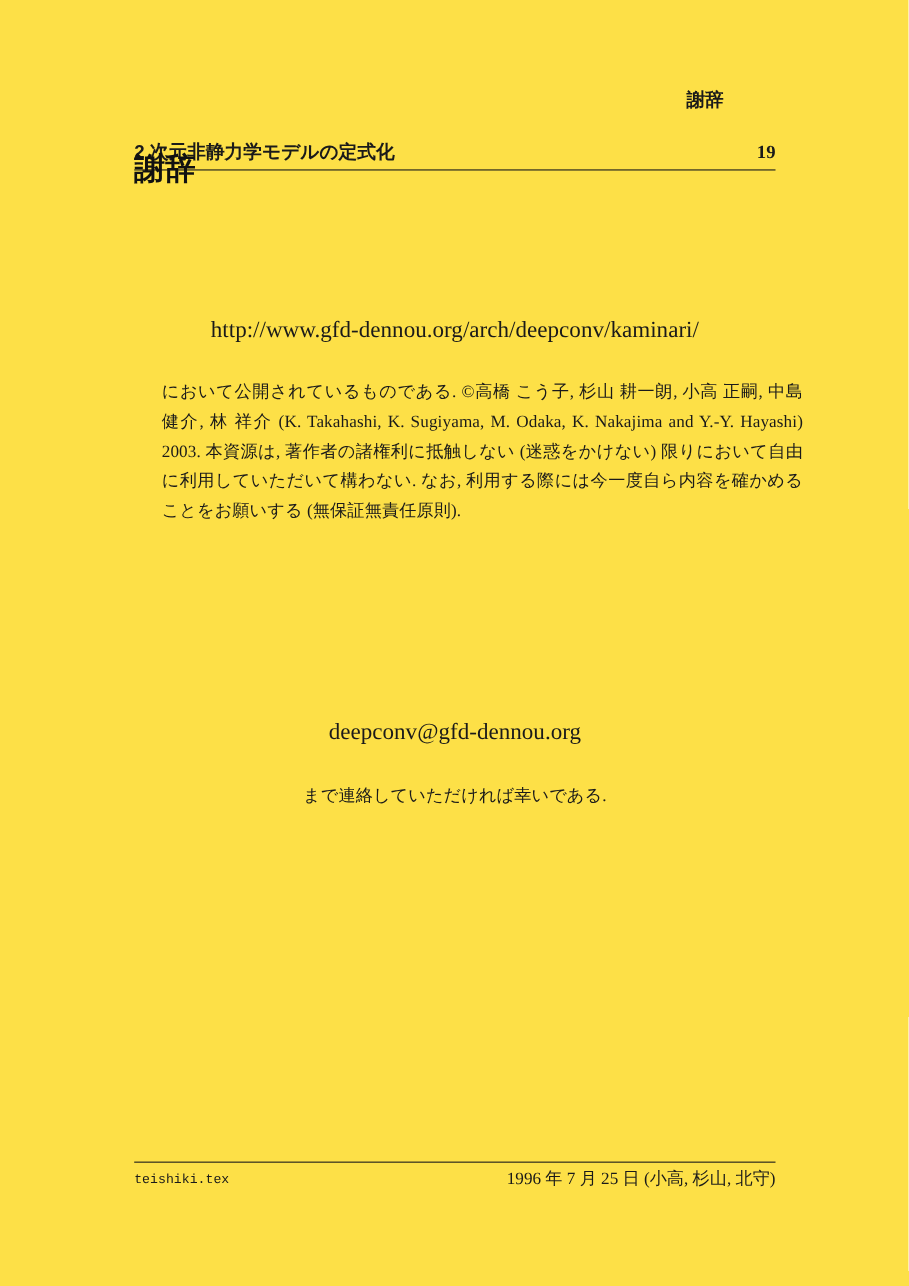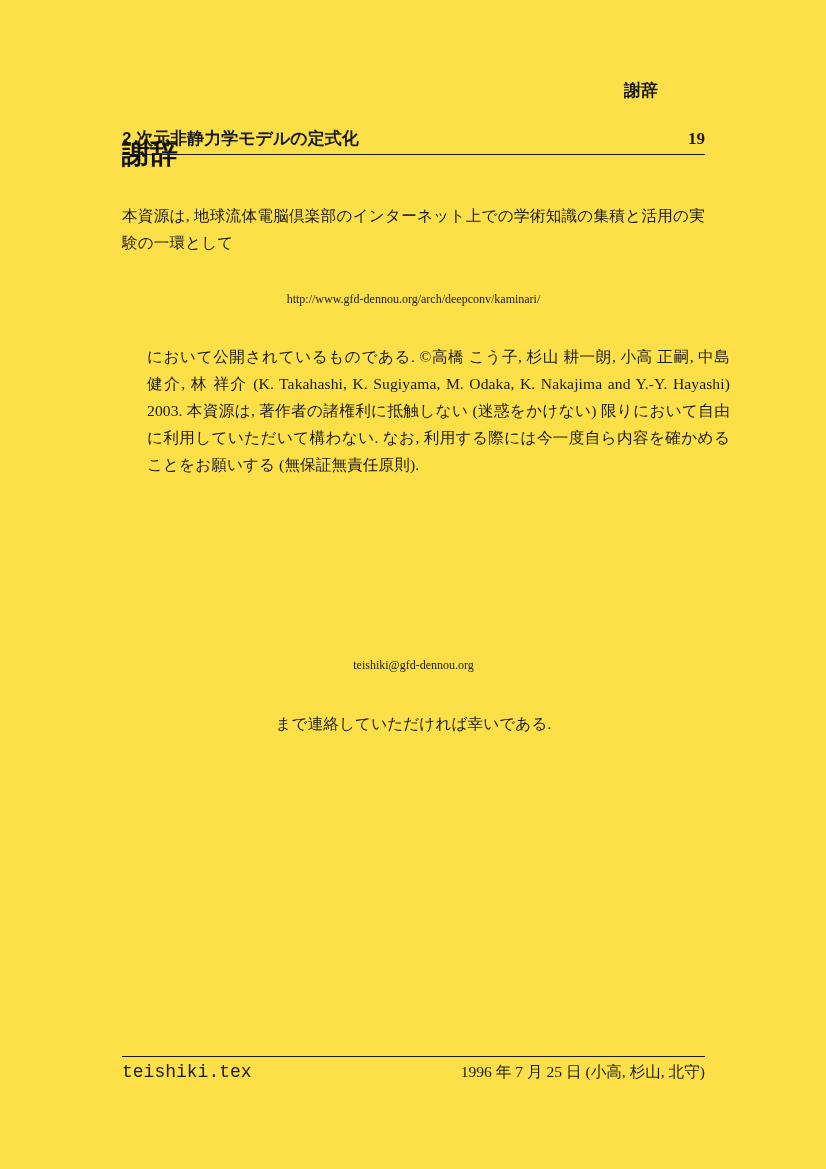--- a/index.html
+++ b/index.html
@@ -71,21 +71,21 @@
   .para-2 { top: 343px; margin-left: 25px; }
   .para-3 { top: 483px; }
   .para-4 { top: 710px; text-align: center; }
 
   
   .display-line {
     position: absolute;
     left: 122px;
     width: 583px;
     text-align: center;
-    font-size: 12px;
+    font-size: 21px;
     line-height: 20px;
     margin: 0;
   }
   .url-line   { top: 289px; }
   .email-line { top: 655px; }
 
   
   .page-footer {
     position: absolute;
     left: 122px;
@@ -95,46 +95,45 @@
     justify-content: space-between;
     align-items: flex-start;
     border-top: 1.4px solid #1a1a1a;
     padding-top: 5px;
     font-size: 15.6px;
     line-height: 20px;
     white-space: nowrap;
   }
   .footer-filename {
     font-family: "Liberation Mono", "DejaVu Sans Mono", monospace;
-    font-size: 18px;
+    font-size: 12px;
   }
 </style>
 </head>
 <body>
 
 <div class="page">
 
   <div class="running-header">
     <span>2 次元非静力学モデルの定式化</span>
     <span class="hdr-right">
       <span>謝辞</span>
       <span class="hdr-pagenum">19</span>
     </span>
   </div>
 
   <h1 class="doc-title">謝辞</h1>
 
-  <p class="para para-1">本資源は, 地球流体電脳倶楽部のインターネット上での学術知識の集積と活用の実験の一環として</p>
 
   <div class="display-line url-line">http://www.gfd-dennou.org/arch/deepconv/kaminari/</div>
 
   <p class="para para-2">において公開されているものである. ©高橋 こう子, 杉山 耕一朗, 小高 正嗣, 中島 健介, 林 祥介 (K. Takahashi, K. Sugiyama, M. Odaka, K. Nakajima and Y.-Y. Hayashi) 2003. 本資源は, 著作者の諸権利に抵触しない (迷惑をかけない) 限りにおいて自由に利用していただいて構わない. なお, 利用する際には今一度自ら内容を確かめることをお願いする (無保証無責任原則).</p>
 
 
-  <div class="display-line email-line">teishiki@gfd-dennou.org</div>
+  <div class="display-line email-line">deepconv@gfd-dennou.org</div>
 
   <p class="para para-4">まで連絡していただければ幸いである.</p>
 
   <div class="page-footer">
     <span class="footer-filename">teishiki.tex</span>
     <span>1996 年 7 月 25 日 (小高, 杉山, 北守)</span>
   </div>
 
 </div>
 

